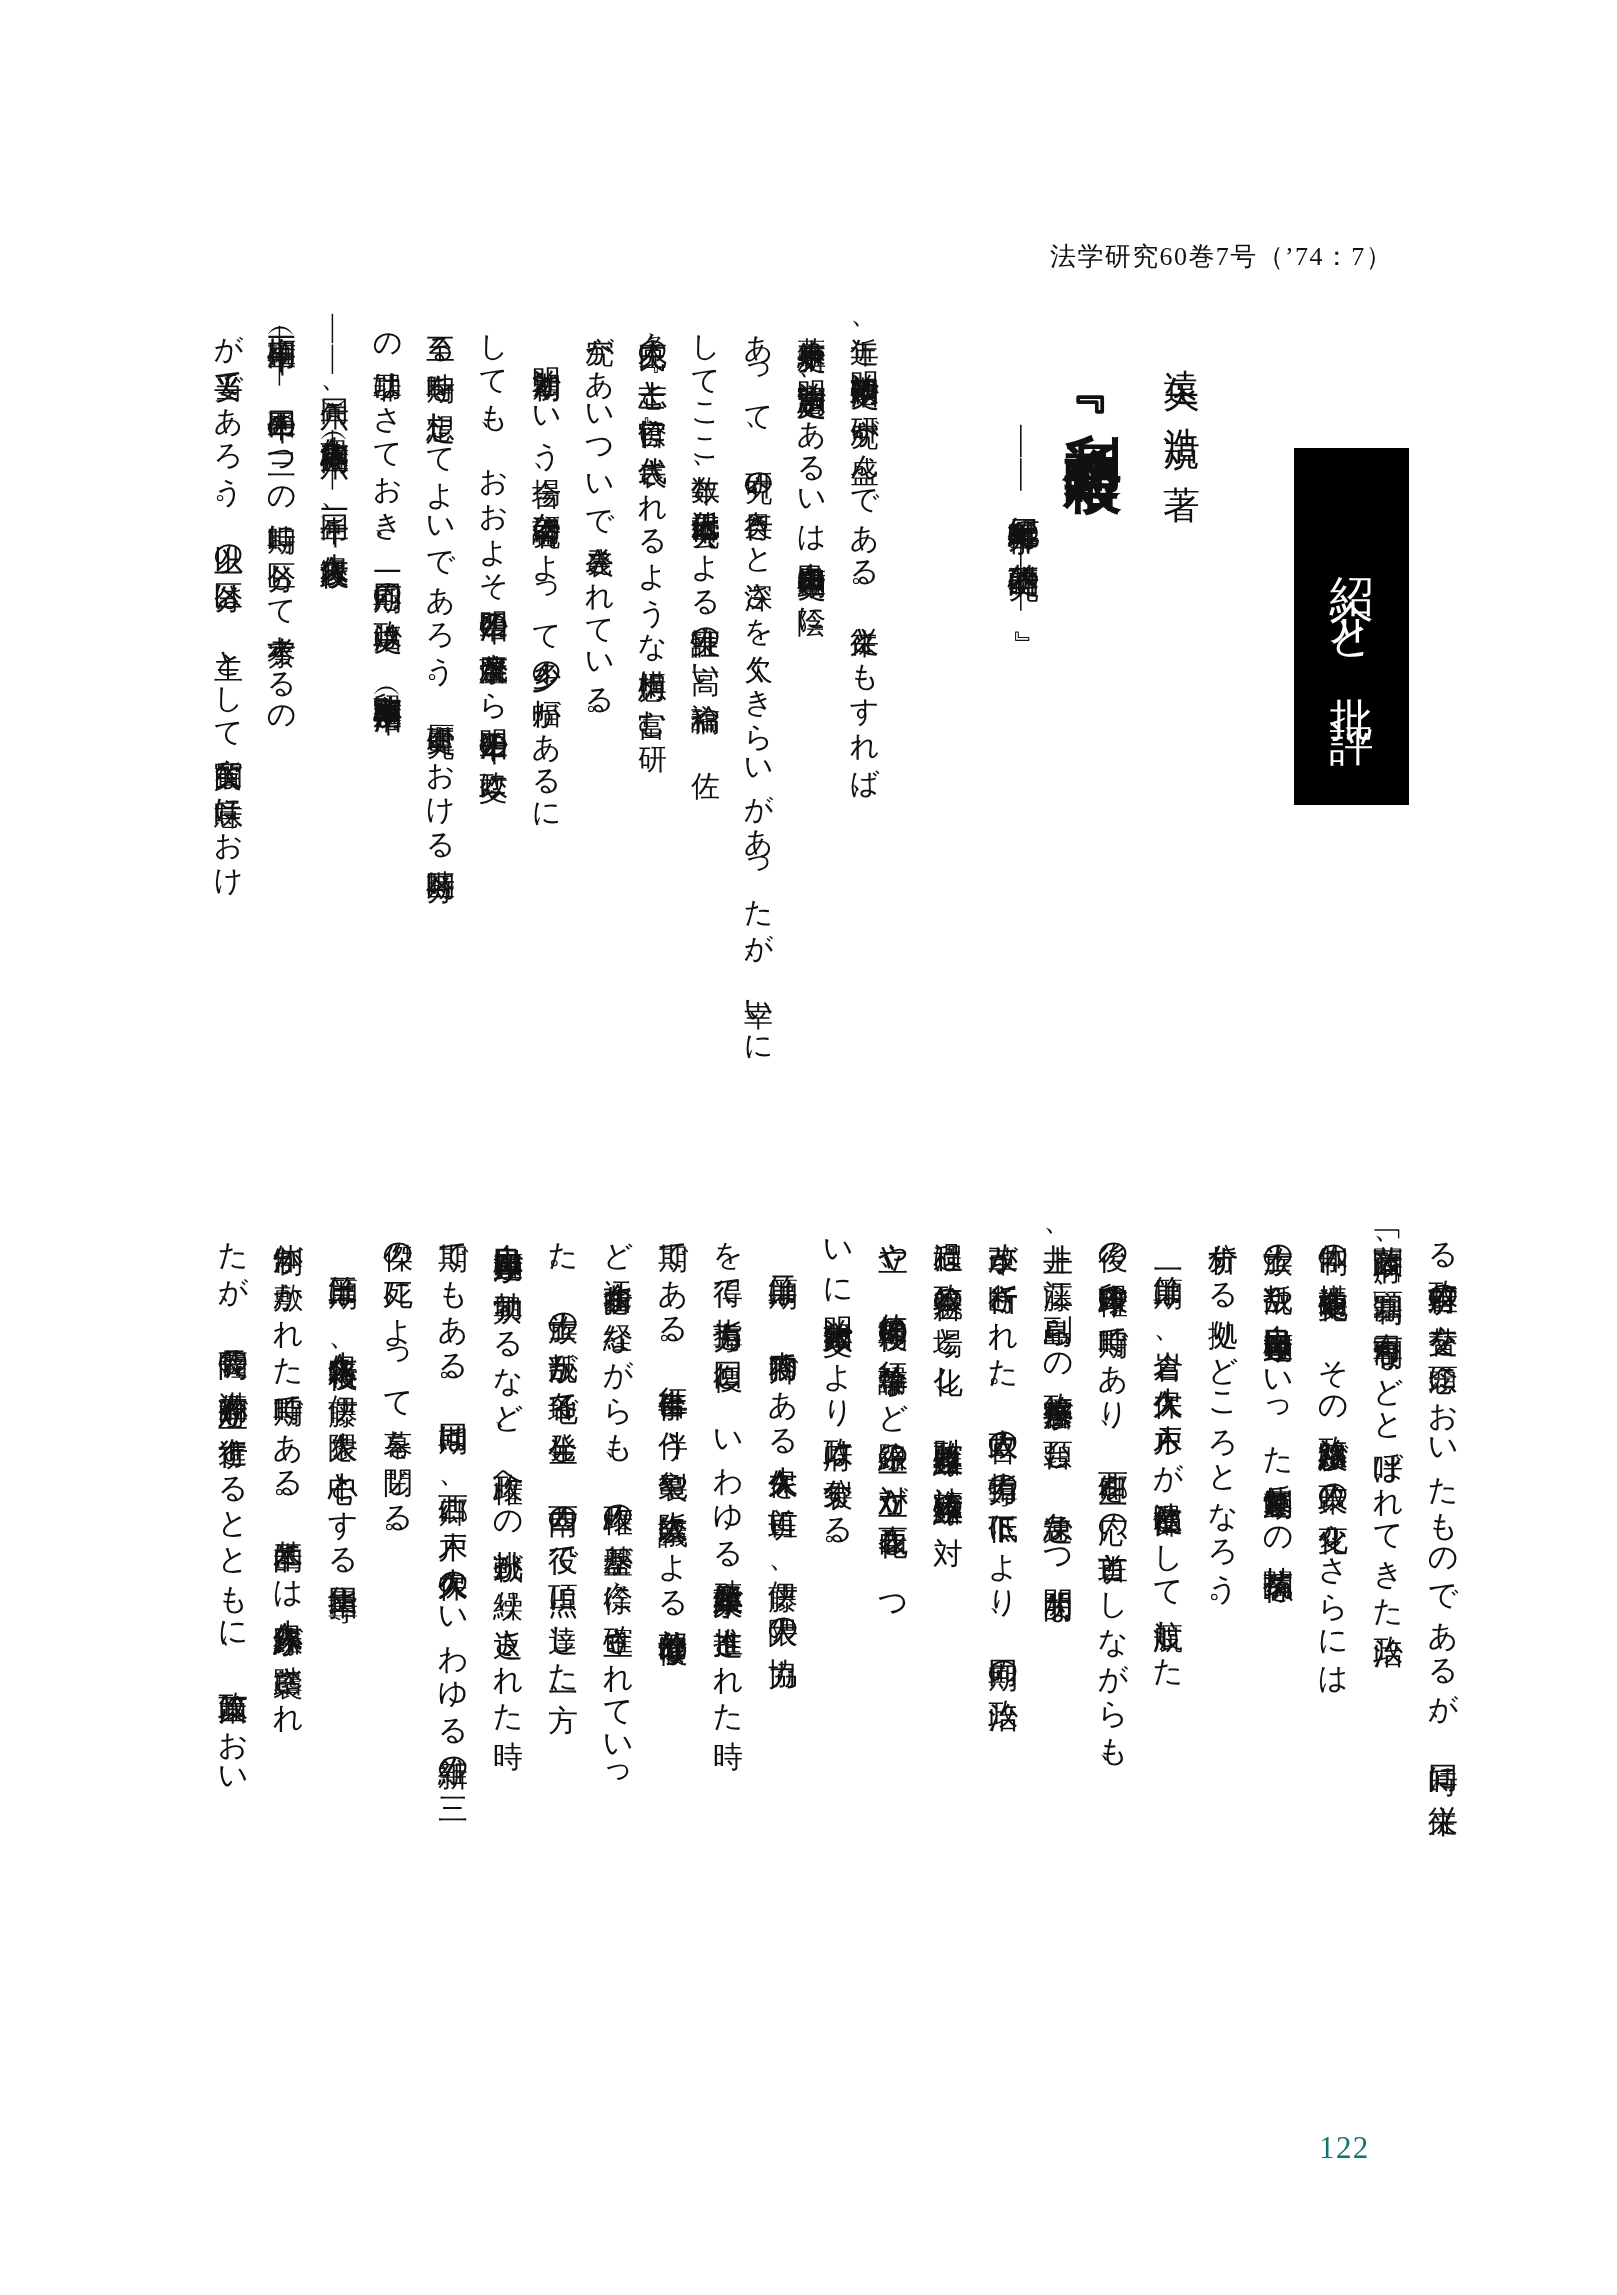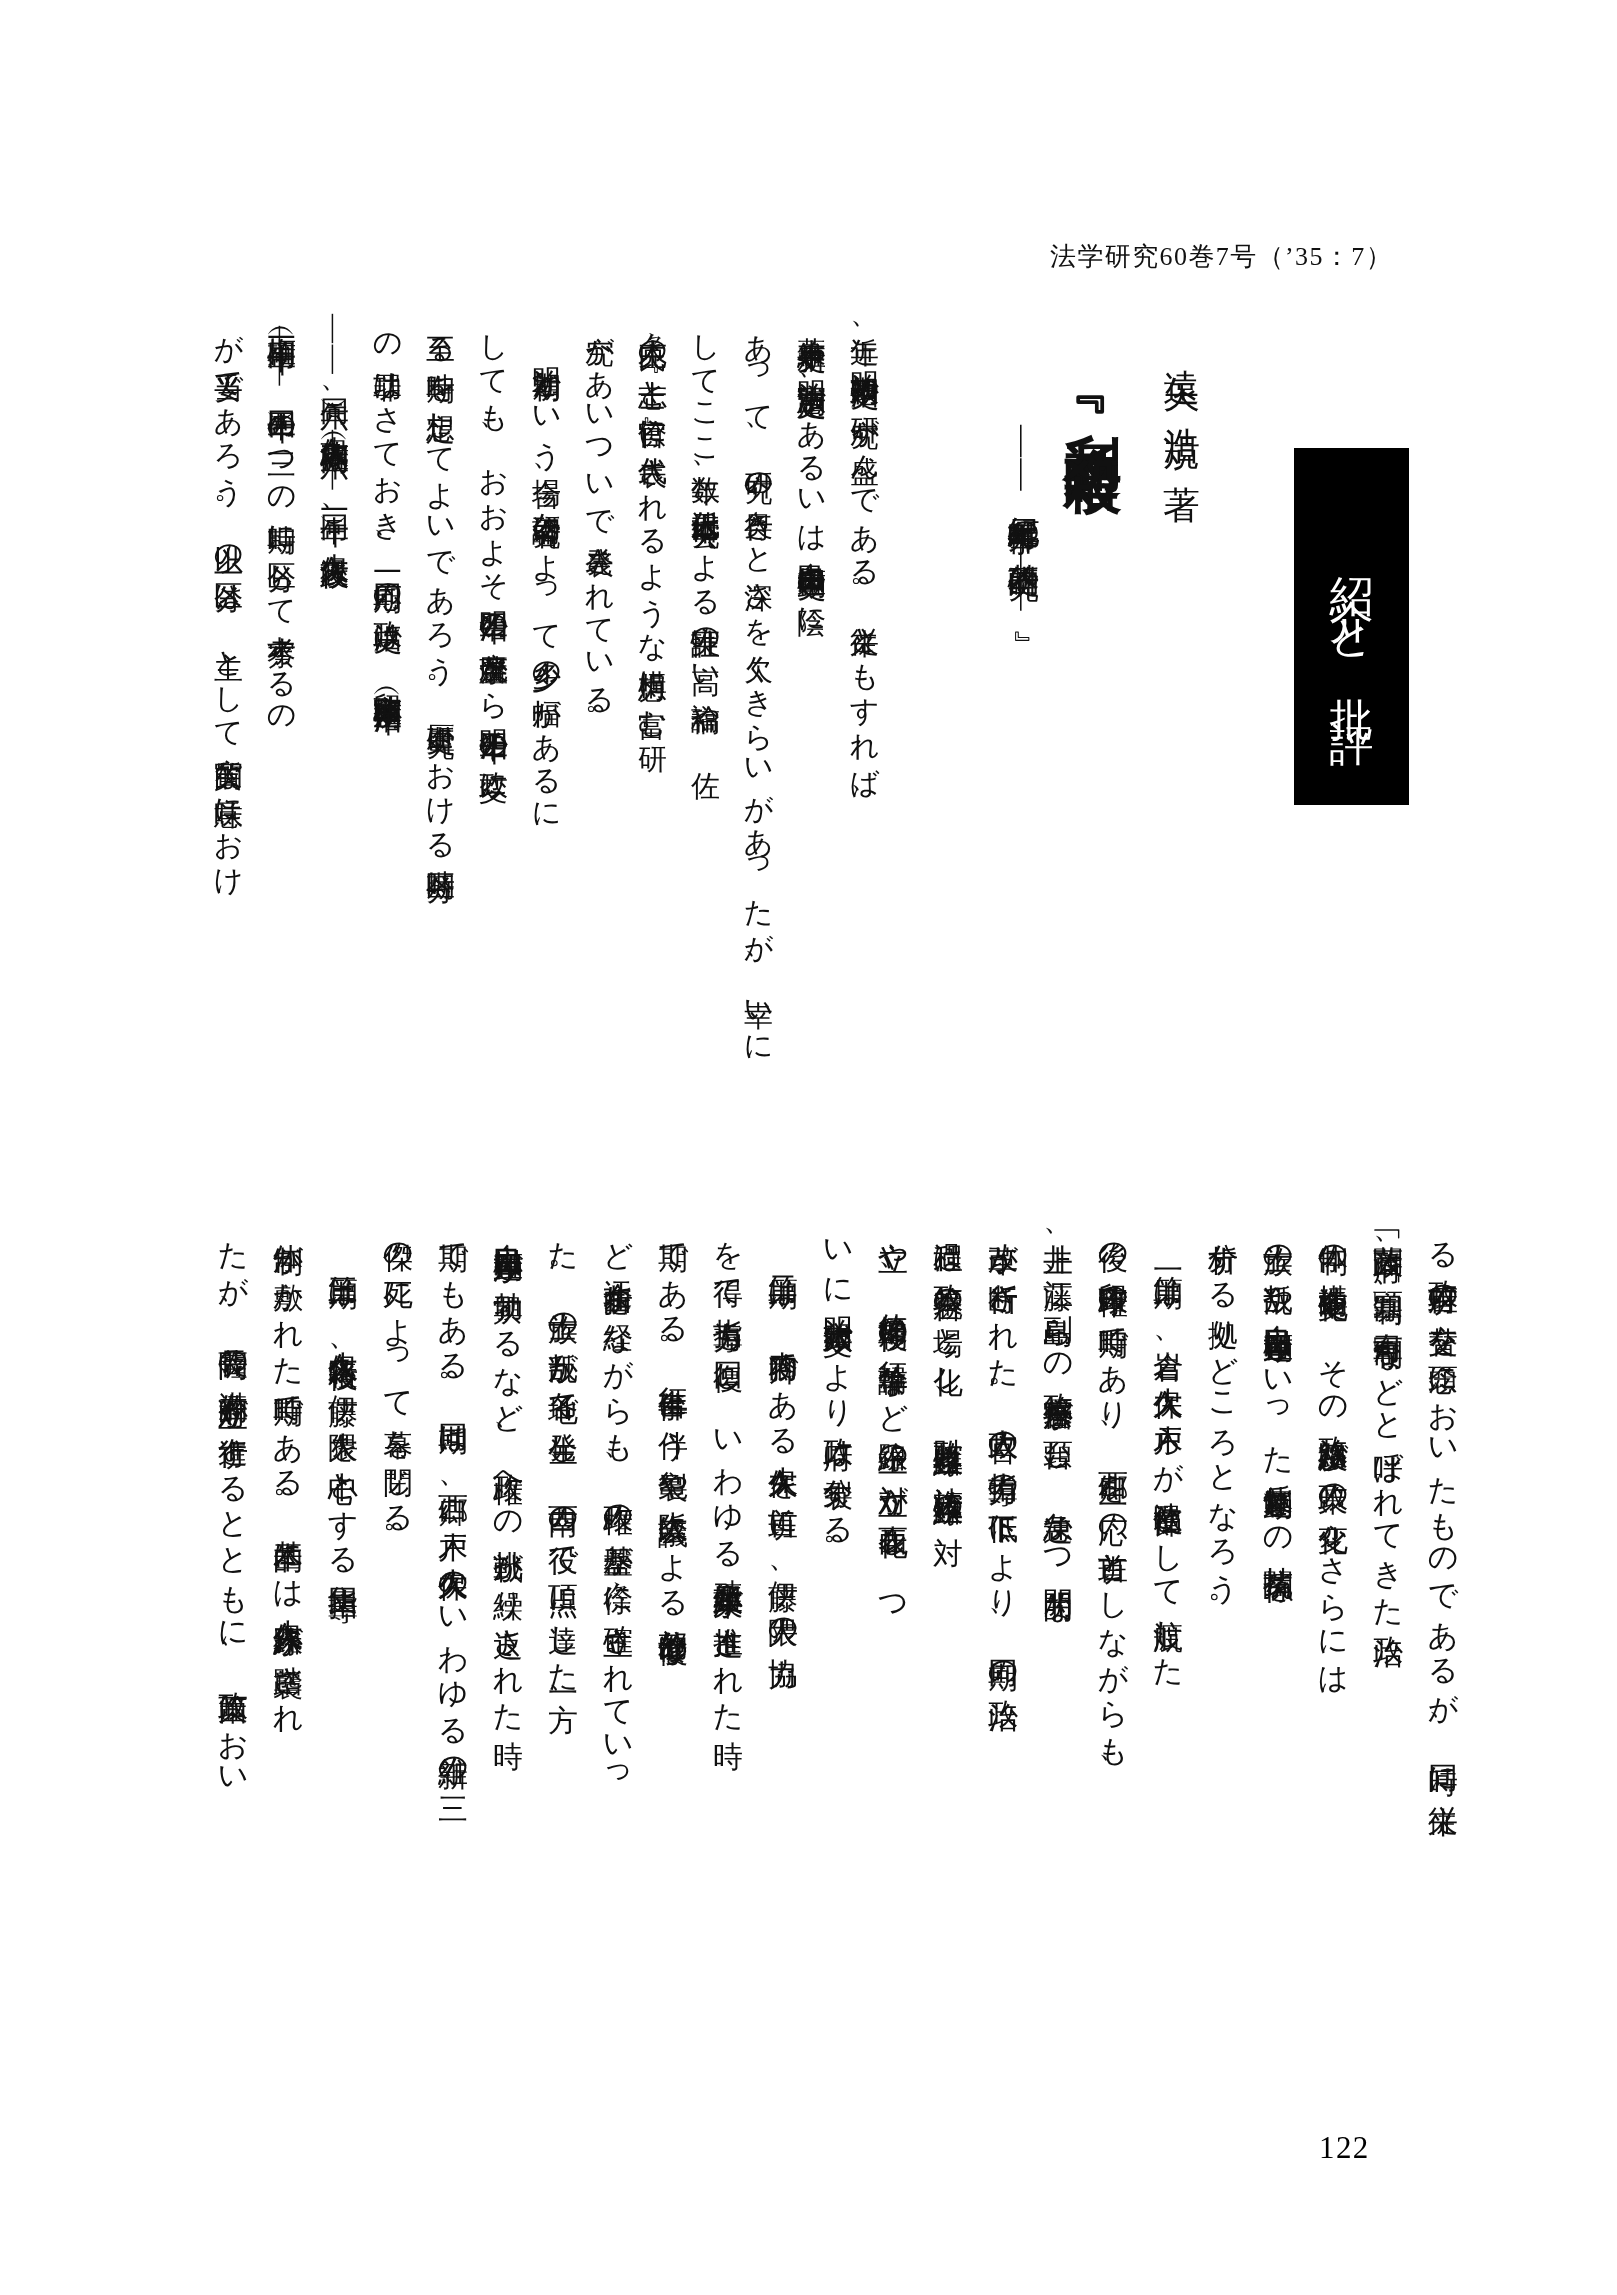--- a/index.html
+++ b/index.html
@@ -121,29 +121,29 @@
     line-height: 55px;
     letter-spacing: 2.1px;
   }
 
   .page-number {
     position: absolute;
     left: 1319px;
     top: 2130px;
     font-size: 31px;
     letter-spacing: 1.4px;
-    color: #000000;
+    color: #0f766e;
   }
 </style>
 </head>
 <body>
 
 <div class="page">
 
-  <div class="journal-header">法学研究60巻7号（’35：7）</div>
+  <div class="journal-header">法学研究60巻7号（’74：7）</div>
 
   <div class="review-box">
     <div class="label">紹介と批評</div>
   </div>
 
   <div class="book-author">遠矢　浩規　著</div>
 
   <div class="book-title">『利通暗殺</div>
 
   <div class="book-subtitle">――紀尾井町事件の基礎的研究――』</div>

